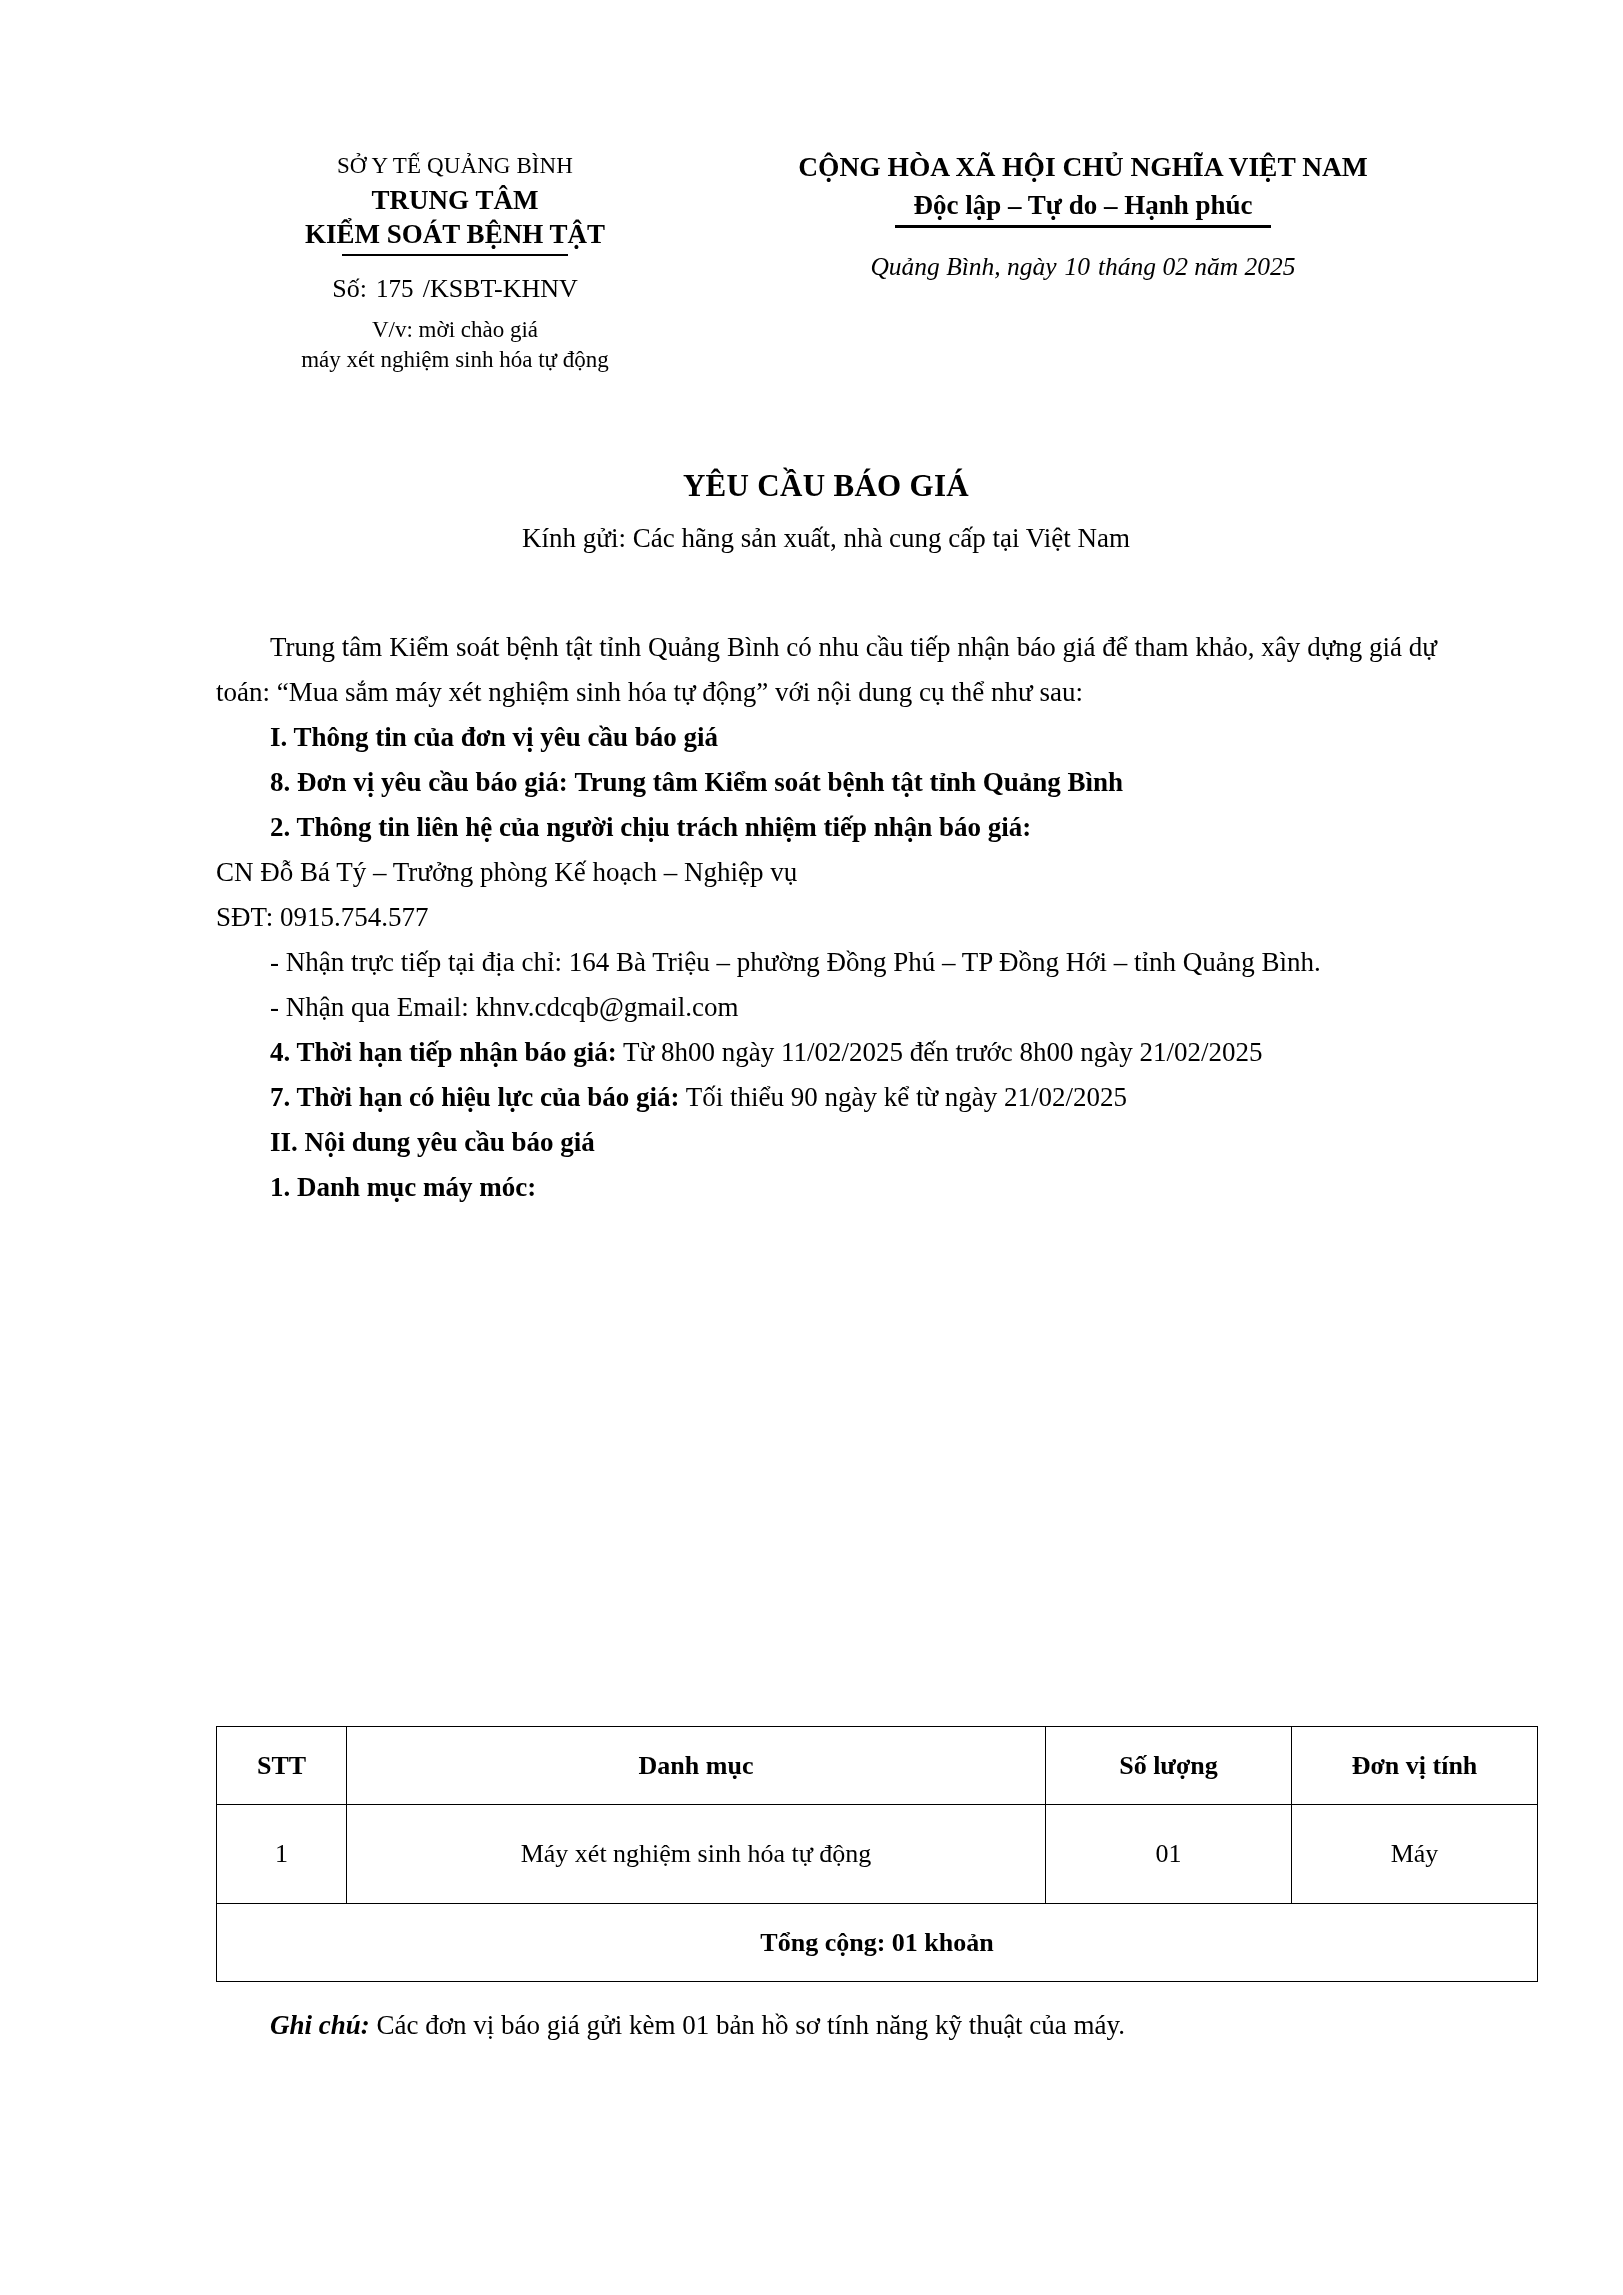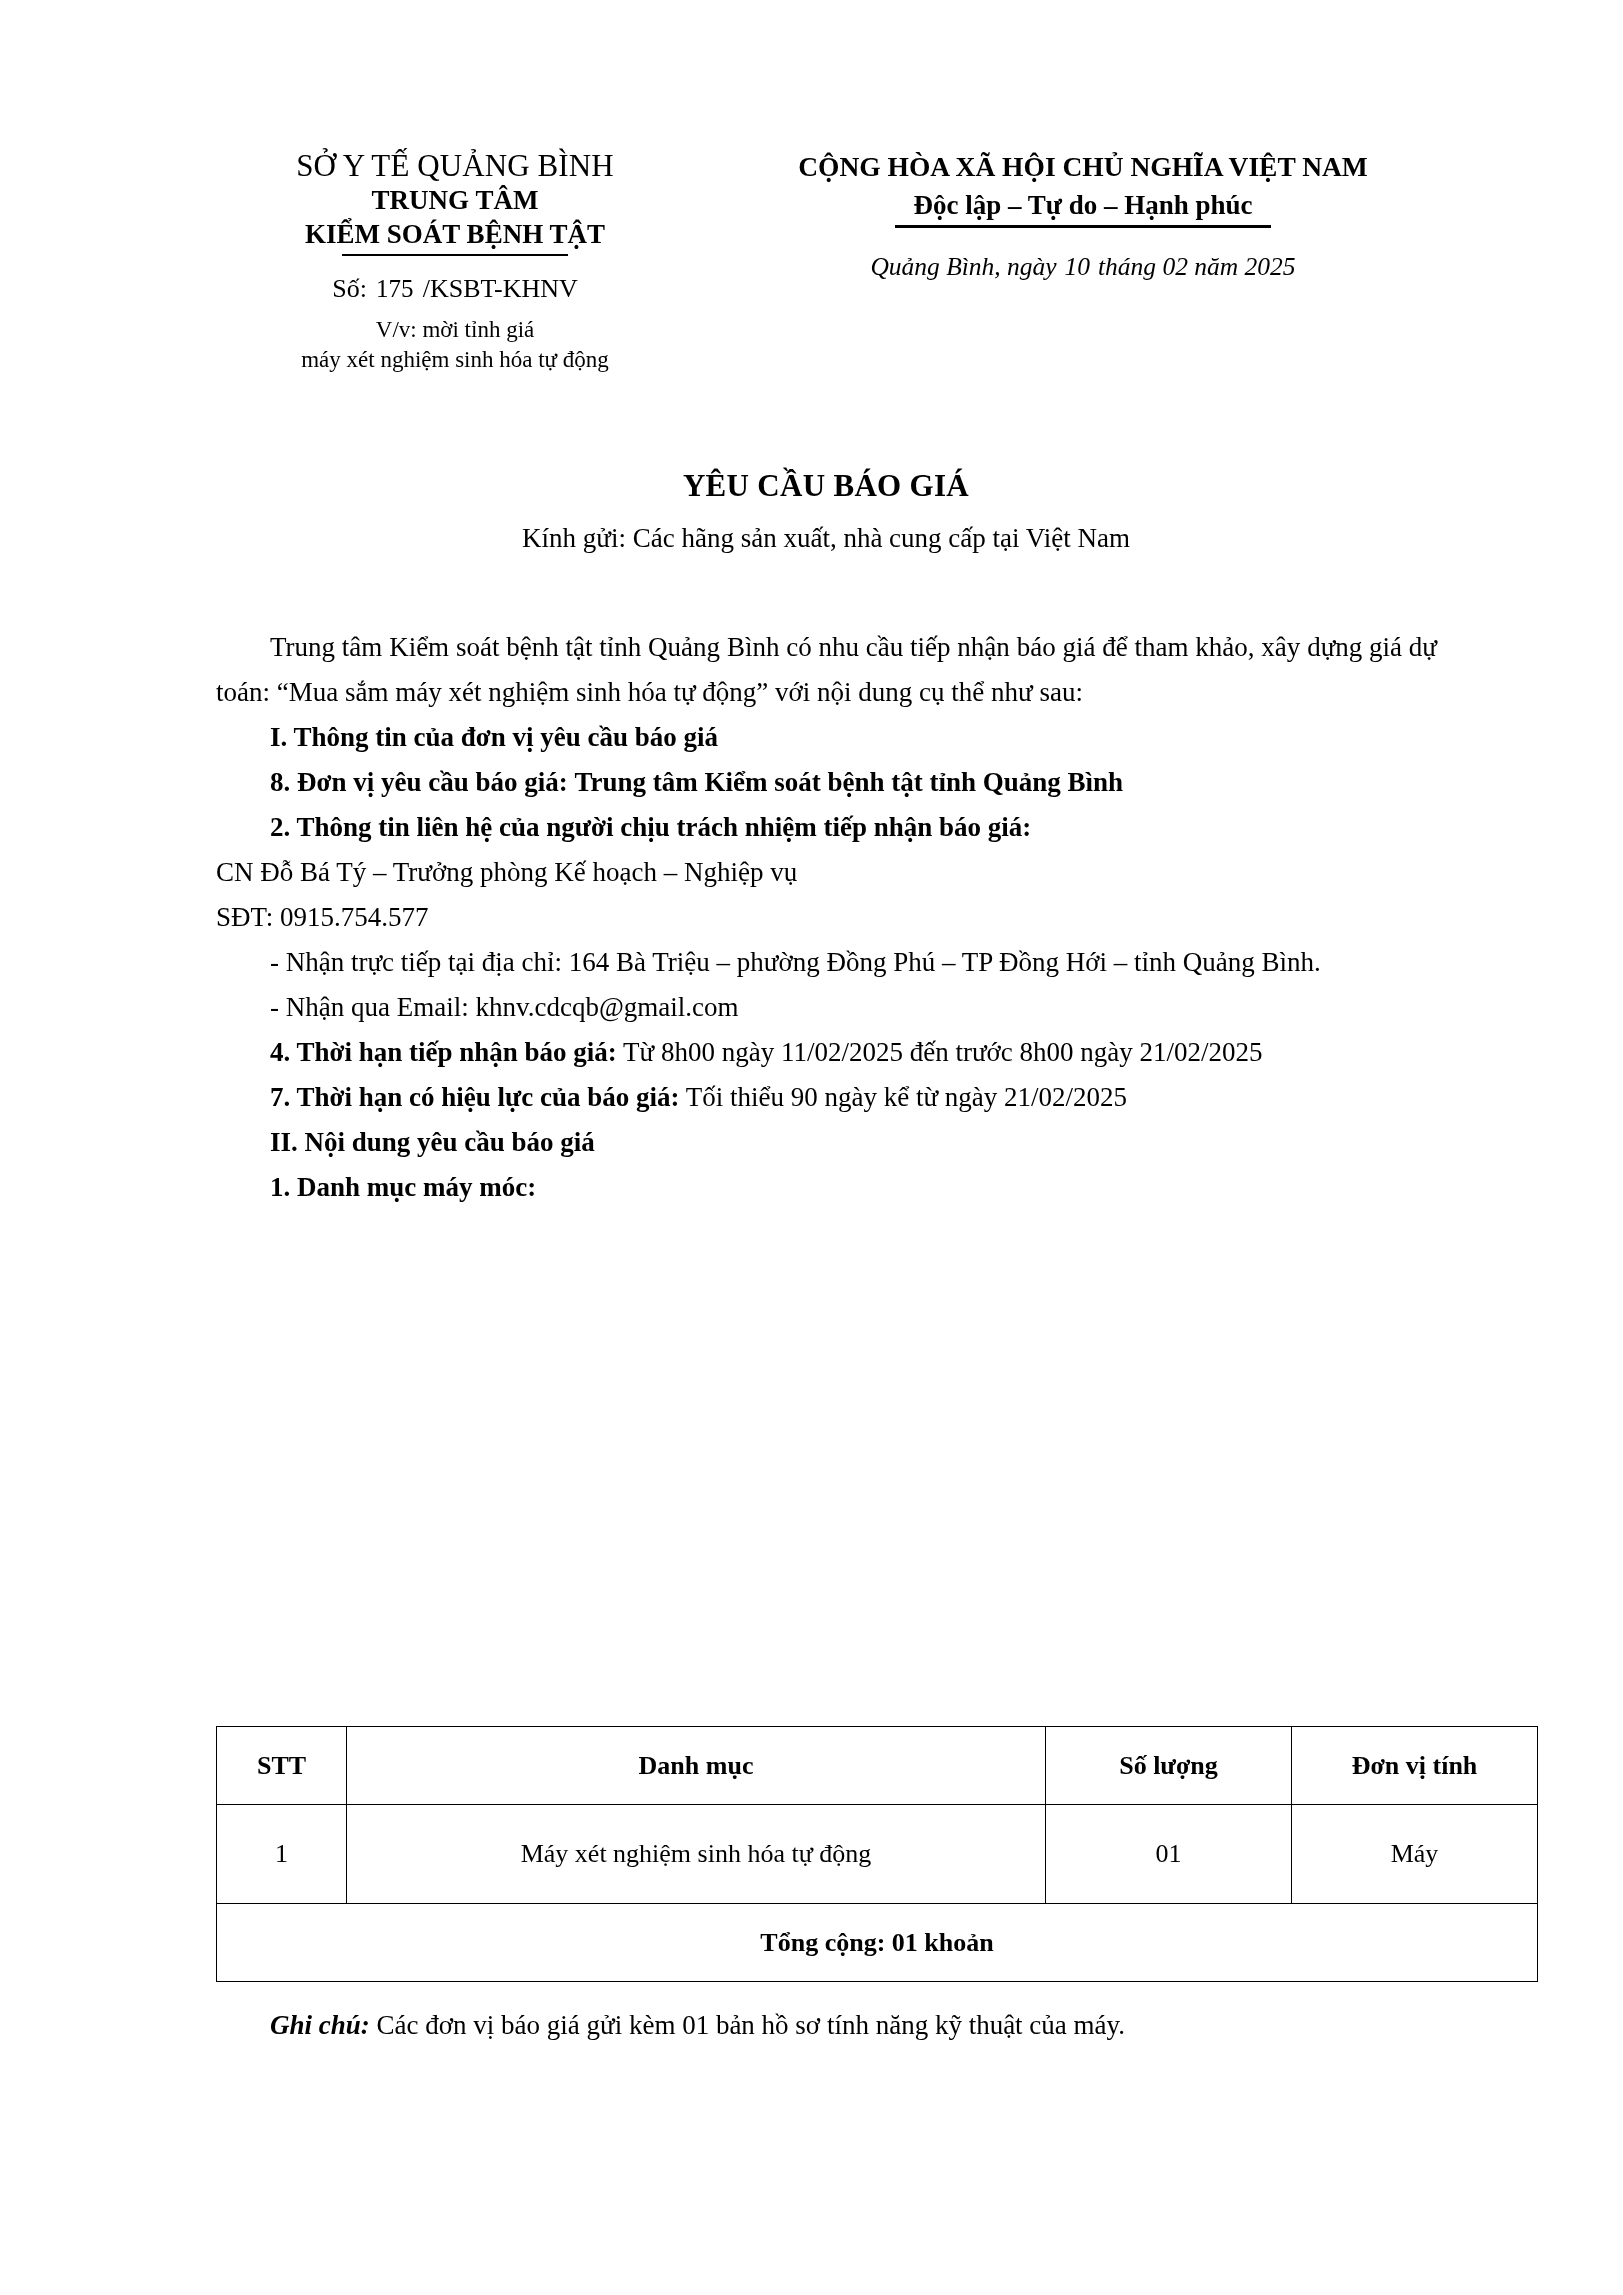--- a/index.html
+++ b/index.html
@@ -37,21 +37,21 @@
     text-align: center;
     position: relative;
   }
   .hdr-right {
     width: 778px;
     text-align: center;
     position: relative;
   }
 
   .org-line1 {
-    font-size: 31px;
+    font-size: 23px;
     line-height: 34px;
     letter-spacing: 0.1px;
     white-space: nowrap;
   }
   .org-line2,
   .org-line3 {
     font-size: 27px;
     line-height: 34px;
     font-weight: bold;
     white-space: nowrap;
@@ -212,21 +212,21 @@
     <div class="hdr-left">
       <div class="org-line1">SỞ Y TẾ QUẢNG BÌNH</div>
       <div class="org-line2">TRUNG TÂM</div>
       <div class="org-line3">KIỂM SOÁT BỆNH TẬT</div>
       <div class="org-rule"></div>
 
       <div class="so-line">
         <span>Số:</span><span class="num">175</span><span>/KSBT-KHNV</span>
       </div>
 
-      <div class="vv-line1">V/v: mời tỉnh giá</div>
+      <div class="vv-line1">V/v: mời chào giá</div>
       <div class="vv-line2">máy xét nghiệm sinh hóa tự động</div>
     </div>
 
     <div class="hdr-right">
       <div class="nation-line1">CỘNG HÒA XÃ HỘI CHỦ NGHĨA VIỆT NAM</div>
       <div class="nation-line2">Độc lập – Tự do – Hạnh phúc</div>
       <div class="nation-rule"></div>
       <div class="date-line">
         <span>Quảng Bình, ngày</span><span class="day">10</span><span>tháng 02 năm 2025</span>
       </div>

